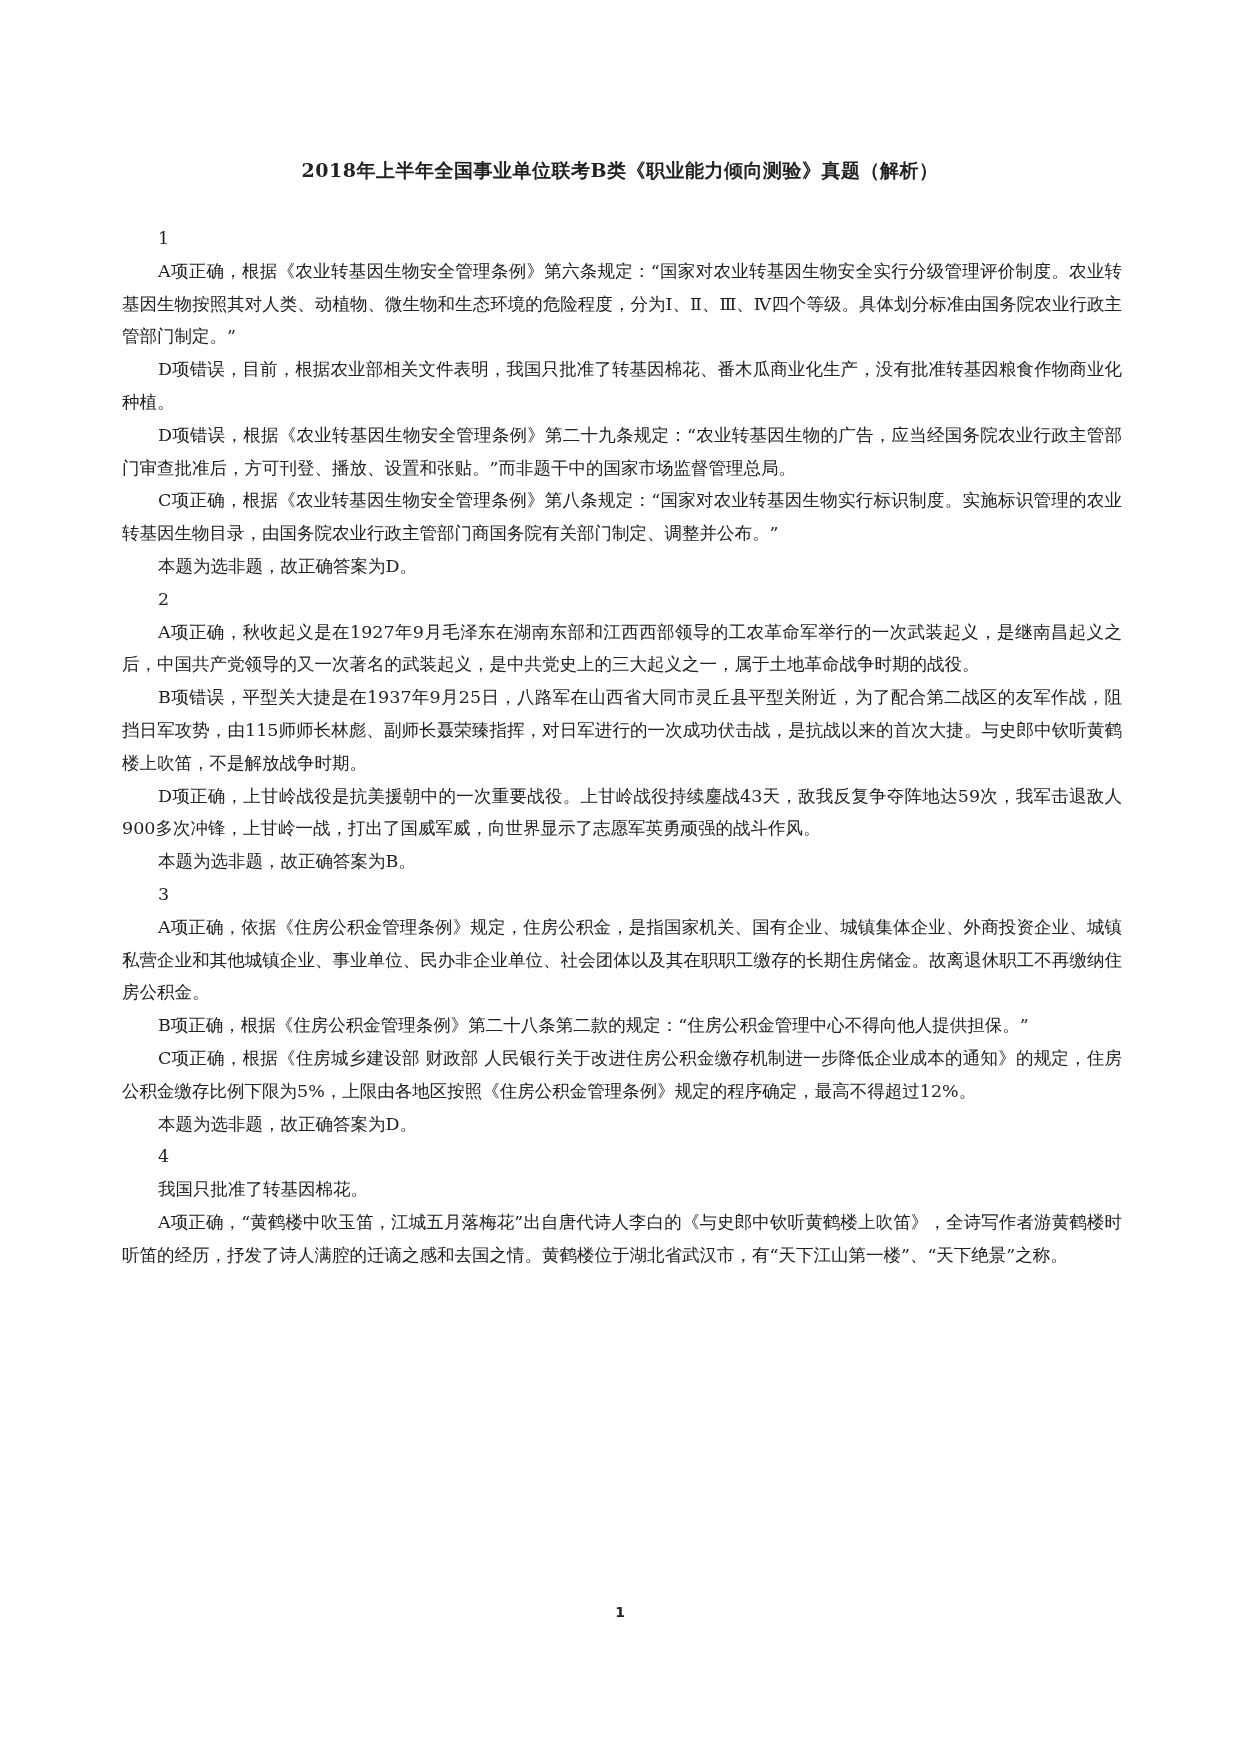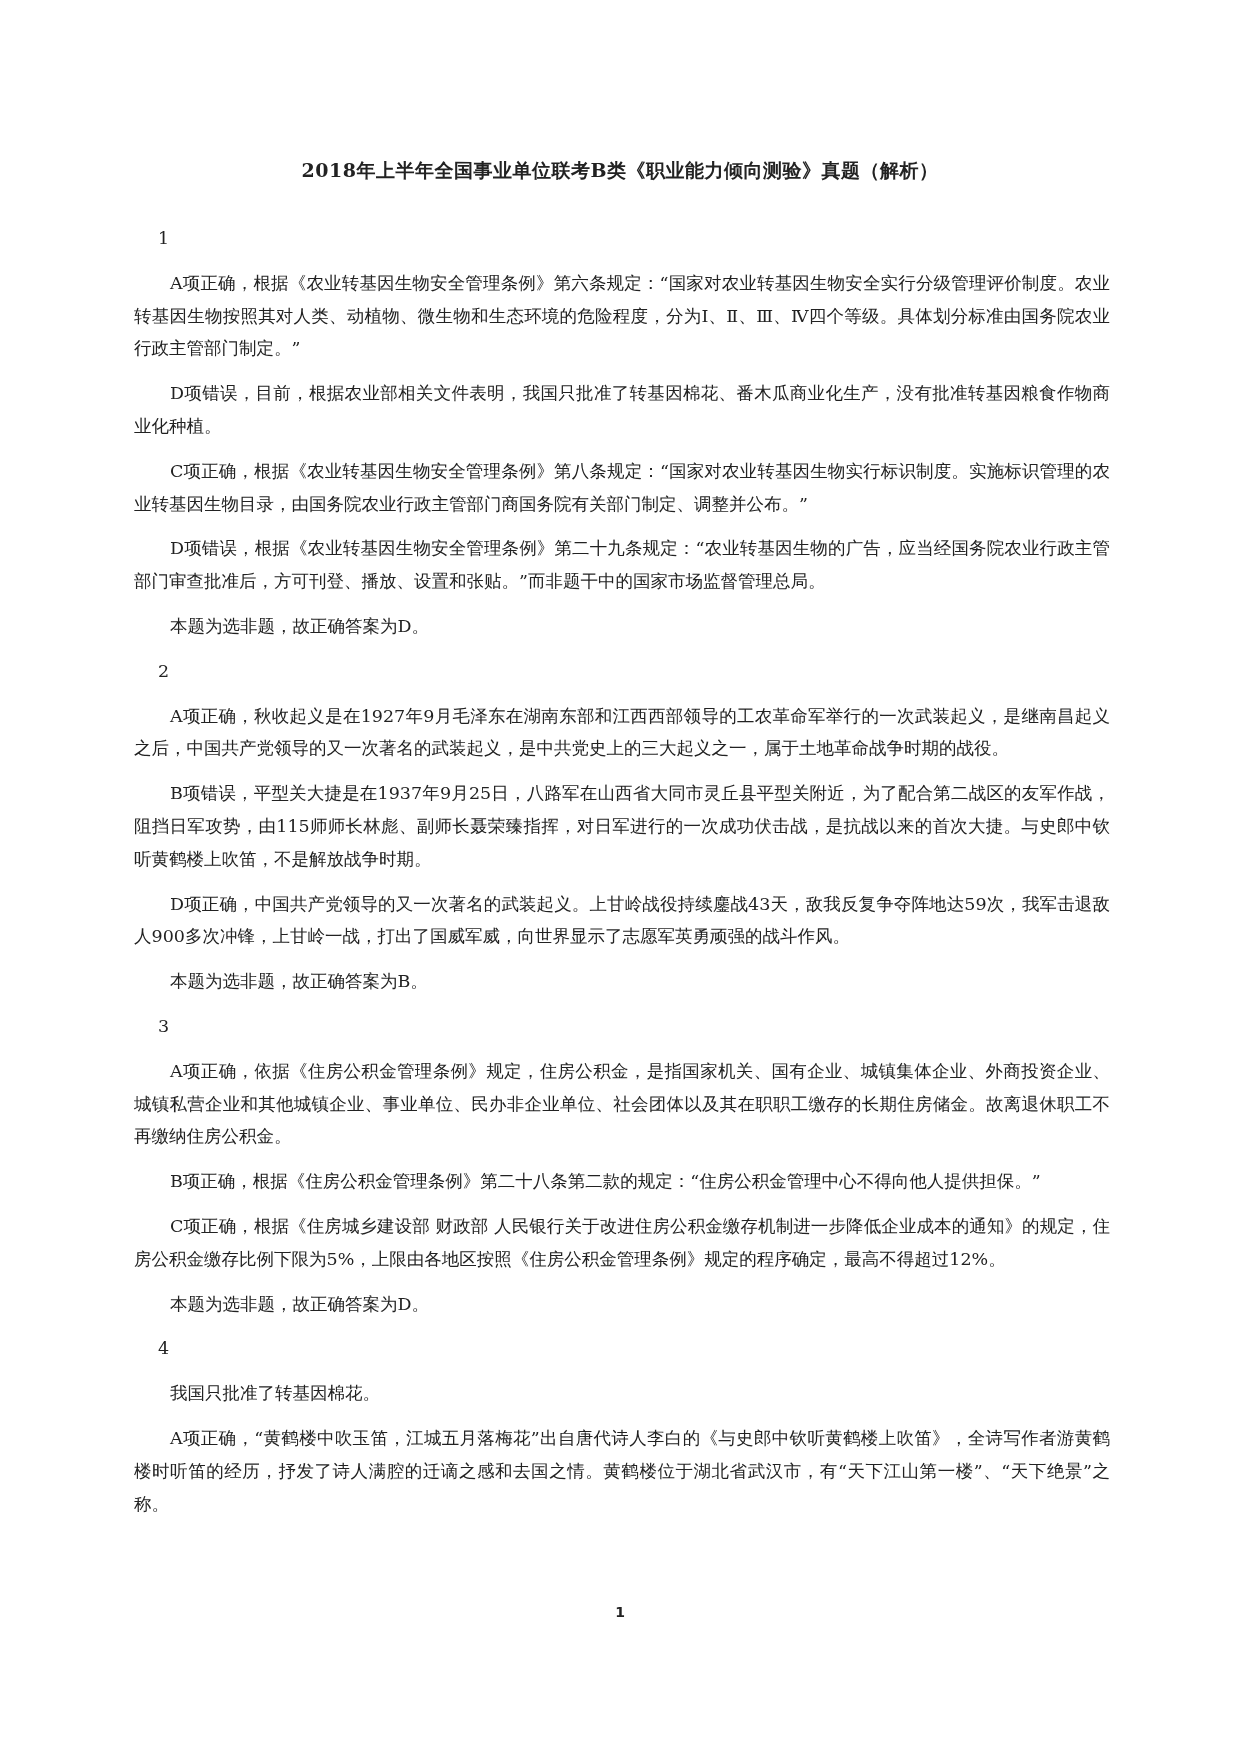--- a/index.html
+++ b/index.html
@@ -3,46 +3,46 @@
 <meta charset="utf-8">
 <style>
   html, body { margin: 0; padding: 0; background: #ffffff; }
   body { width: 1240px; height: 1754px; position: relative; overflow: hidden;
          font-family: "DejaVu Serif", "Liberation Serif", serif; color: #222; }
   .page { position: absolute; left: 0; top: 0; width: 1240px; height: 1754px; }
   .title { position: absolute; top: 158px; left: 0; width: 1240px; text-align: center;
            font-size: 19px; font-weight: bold; letter-spacing: 0.5px; }
   .content { position: absolute; top: 222px; left: 122px; width: 1000px;
              font-size: 17.5px; line-height: 32.8px; }
-  .p { margin: 12px; text-indent: 36px; text-align: justify; }
+  .p { margin: 0; text-indent: 36px; text-align: justify; }
   .num { margin: 0; text-indent: 36px; }
   .pageno { position: absolute; top: 1604px; left: 0; width: 1240px; text-align: center;
             font-size: 14px; font-weight: bold; font-family: "DejaVu Sans", sans-serif; }
 </style>
 </head>
 <body>
 
 <div class="page">
   <div class="title">2018年上半年全国事业单位联考B类《职业能力倾向测验》真题（解析）</div>
 
   <div class="content">
     <div>
       <p class="num">1</p>
       <p class="p">A项正确，根据《农业转基因生物安全管理条例》第六条规定：“国家对农业转基因生物安全实行分级管理评价制度。农业转基因生物按照其对人类、动植物、微生物和生态环境的危险程度，分为Ⅰ、Ⅱ、Ⅲ、Ⅳ四个等级。具体划分标准由国务院农业行政主管部门制定。”</p>
       <p class="p">D项错误，目前，根据农业部相关文件表明，我国只批准了转基因棉花、番木瓜商业化生产，没有批准转基因粮食作物商业化种植。</p>
+      <p class="p">D项错误，根据《农业转基因生物安全管理条例》第二十九条规定：“农业转基因生物的广告，应当经国务院农业行政主管部门审查批准后，方可刊登、播放、设置和张贴。”而非题干中的国家市场监督管理总局。</p>
       <p class="p">C项正确，根据《农业转基因生物安全管理条例》第八条规定：“国家对农业转基因生物实行标识制度。实施标识管理的农业转基因生物目录，由国务院农业行政主管部门商国务院有关部门制定、调整并公布。”</p>
-      <p class="p">D项错误，根据《农业转基因生物安全管理条例》第二十九条规定：“农业转基因生物的广告，应当经国务院农业行政主管部门审查批准后，方可刊登、播放、设置和张贴。”而非题干中的国家市场监督管理总局。</p>
       <p class="p">本题为选非题，故正确答案为D。</p>
     </div>
 
     <div>
       <p class="num">2</p>
       <p class="p">A项正确，秋收起义是在1927年9月毛泽东在湖南东部和江西西部领导的工农革命军举行的一次武装起义，是继南昌起义之后，中国共产党领导的又一次著名的武装起义，是中共党史上的三大起义之一，属于土地革命战争时期的战役。</p>
       <p class="p">B项错误，平型关大捷是在1937年9月25日，八路军在山西省大同市灵丘县平型关附近，为了配合第二战区的友军作战，阻挡日军攻势，由115师师长林彪、副师长聂荣臻指挥，对日军进行的一次成功伏击战，是抗战以来的首次大捷。与史郎中钦听黄鹤楼上吹笛，不是解放战争时期。</p>
-      <p class="p">D项正确，中国共产党领导的又一次著名的武装起义。上甘岭战役持续鏖战43天，敌我反复争夺阵地达59次，我军击退敌人900多次冲锋，上甘岭一战，打出了国威军威，向世界显示了志愿军英勇顽强的战斗作风。</p>
+      <p class="p">D项正确，上甘岭战役是抗美援朝中的一次重要战役。上甘岭战役持续鏖战43天，敌我反复争夺阵地达59次，我军击退敌人900多次冲锋，上甘岭一战，打出了国威军威，向世界显示了志愿军英勇顽强的战斗作风。</p>
       <p class="p">本题为选非题，故正确答案为B。</p>
     </div>
 
     <div>
       <p class="num">3</p>
       <p class="p">A项正确，依据《住房公积金管理条例》规定，住房公积金，是指国家机关、国有企业、城镇集体企业、外商投资企业、城镇私营企业和其他城镇企业、事业单位、民办非企业单位、社会团体以及其在职职工缴存的长期住房储金。故离退休职工不再缴纳住房公积金。</p>
       <p class="p">B项正确，根据《住房公积金管理条例》第二十八条第二款的规定：“住房公积金管理中心不得向他人提供担保。”</p>
       <p class="p">C项正确，根据《住房城乡建设部 财政部 人民银行关于改进住房公积金缴存机制进一步降低企业成本的通知》的规定，住房公积金缴存比例下限为5%，上限由各地区按照《住房公积金管理条例》规定的程序确定，最高不得超过12%。</p>
       <p class="p">本题为选非题，故正确答案为D。</p>
     </div>

